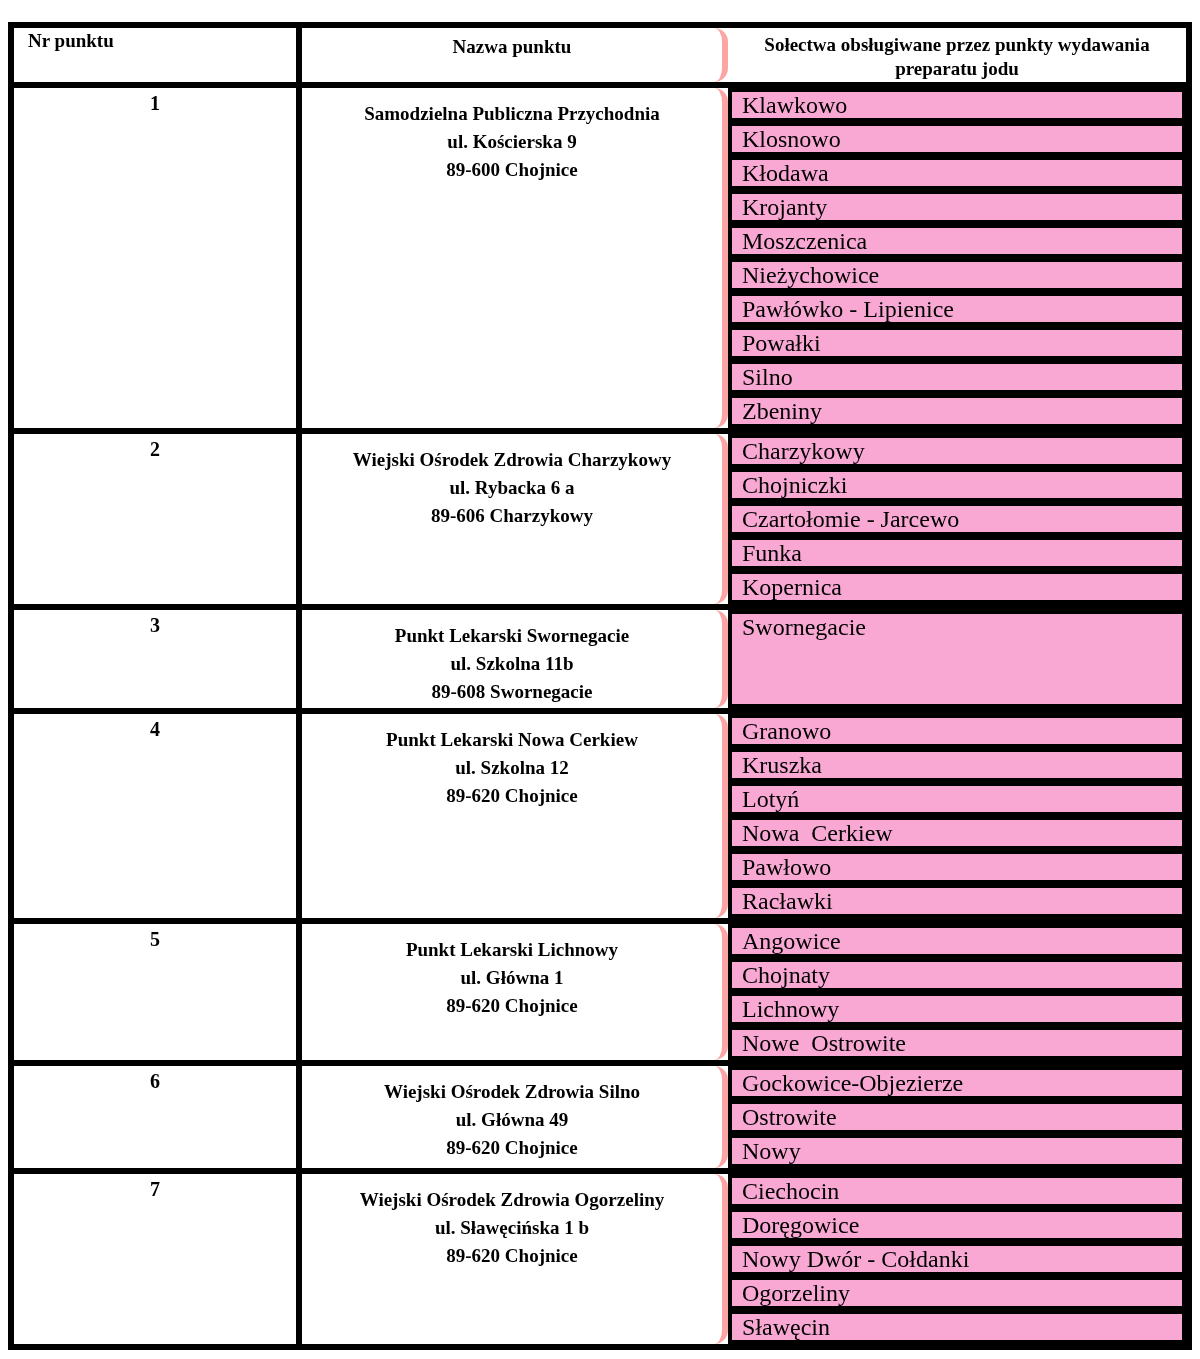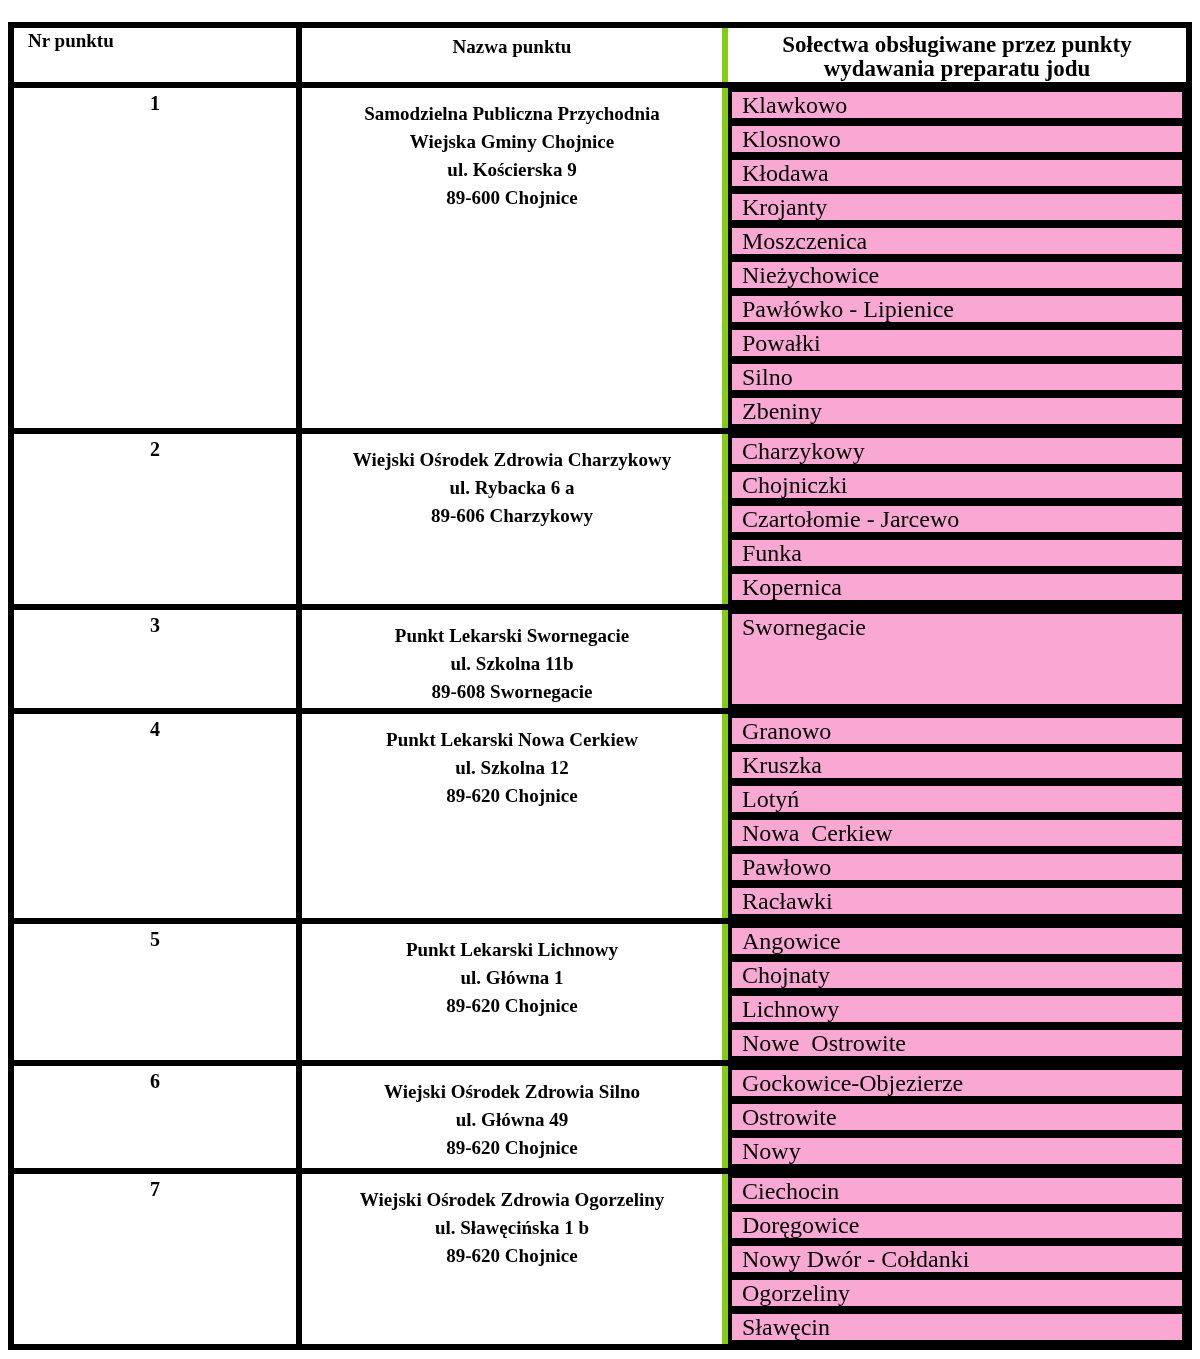--- a/index.html
+++ b/index.html
@@ -33,43 +33,44 @@
   }
   .c1 {
     width: 288px;
     flex: 0 0 288px;
     border-right: 6px solid #000;
     box-sizing: border-box;
   }
   .c2 {
     width: 426px;
     flex: 0 0 426px;
-    border-right: 6px solid #84cc16;
-    box-sizing: border-box;
+    border-right: 6px solid #fca5a5;
+    box-sizing: border-box;
+    border-radius: 14px;
   }
   .c3 {
     flex: 1 1 auto;
     box-sizing: border-box;
   }
   
   .header-row .c1 {
     font-weight: bold;
     font-size: 19px;
     padding: 2px 0 0 14px;
     min-height: 54px;
   }
   .header-row .c2 {
     font-weight: bold;
     font-size: 19px;
     text-align: center;
     padding-top: 8px;
   }
   .header-row .c3 {
     font-weight: bold;
-    font-size: 23px;
+    font-size: 19px;
     text-align: center;
     line-height: 24px;
     padding: 5px 12px 0 12px;
   }
   
   .data-row .c1 {
     text-align: center;
     font-weight: bold;
     font-size: 20px;
     padding-top: 4px;
@@ -108,21 +109,20 @@
     <div class="row header-row">
       <div class="c1">Nr punktu</div>
       <div class="c2">Nazwa punktu</div>
       <div class="c3">Sołectwa obsługiwane przez punkty wydawania preparatu jodu</div>
     </div>
 
   <div class="row data-row">
     <div class="c1">1</div>
     <div class="c2">
           <div class="name-line">Samodzielna Publiczna Przychodnia</div>
-          <div class="name-line">Wiejska Gminy Chojnice</div>
           <div class="name-line">ul. Kościerska 9</div>
           <div class="name-line">89-600 Chojnice</div>
         </div>
     <div class="c3">
           <div class="village">Klawkowo</div>
           <div class="village">Klosnowo</div>
           <div class="village">Kłodawa</div>
           <div class="village">Krojanty</div>
           <div class="village">Moszczenica</div>
           <div class="village">Nieżychowice</div>

